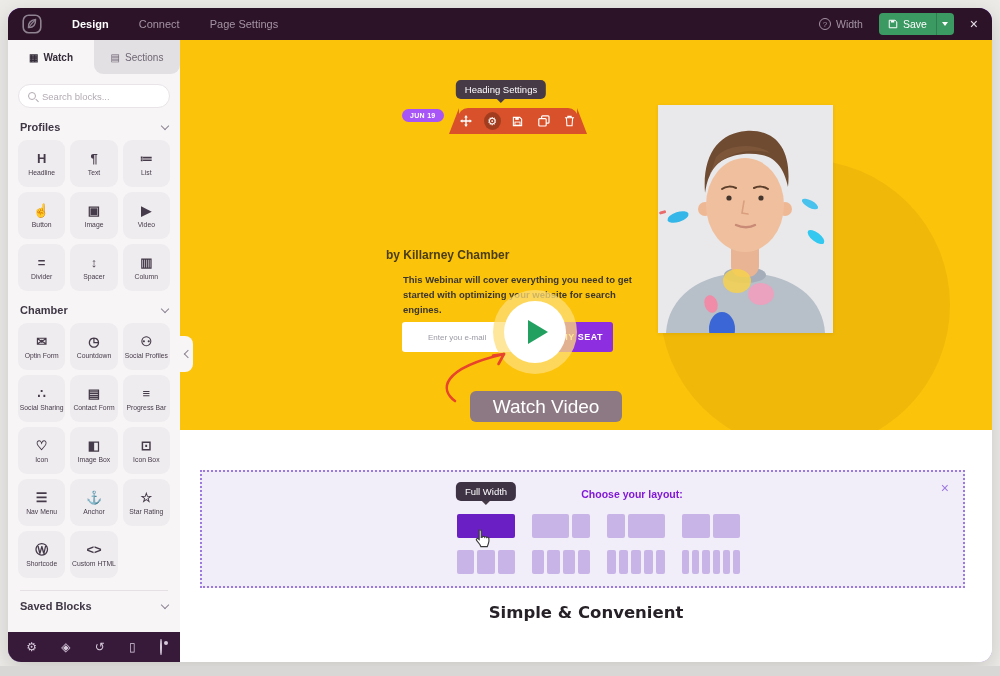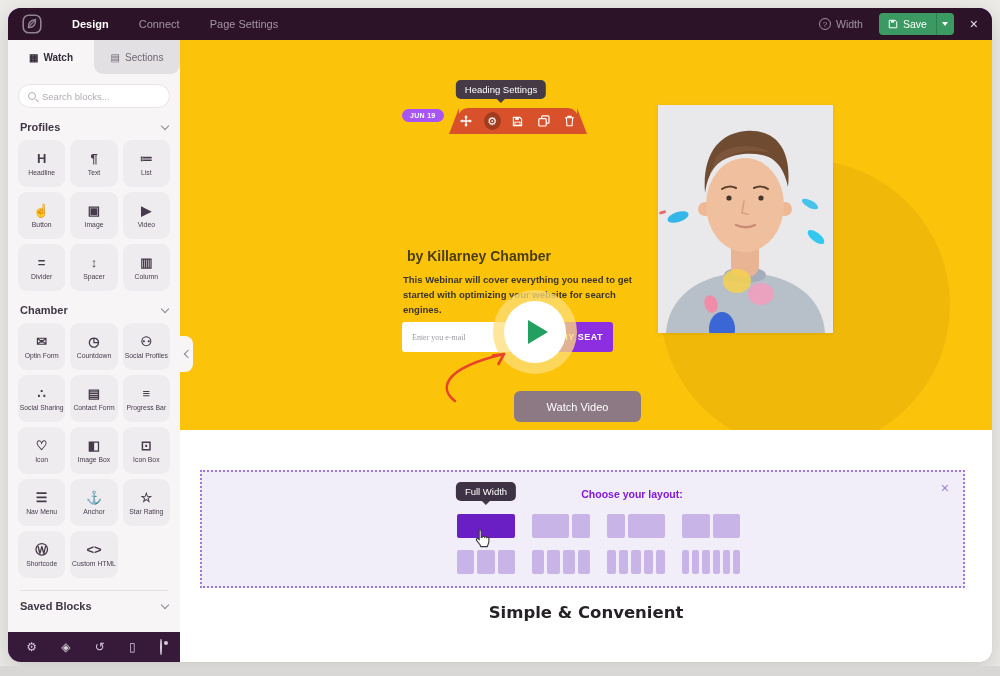--- a/index.html
+++ b/index.html
@@ -65,30 +65,30 @@
   .el-toolbar::before, .el-toolbar::after { content:""; position:absolute; bottom:0; width:0; height:0; border-bottom:26px solid #d8512a; }
   .el-toolbar::before { left:-9px; border-left:10px solid transparent; }
   .el-toolbar::after { right:-9px; border-right:10px solid transparent; }
   .tb-ic { width:18px; height:18px; display:flex; align-items:center; justify-content:center; cursor:pointer; }
   .tb-ic.active { background:rgba(0,0,0,.25); border-radius:50%; }
   .gear-glyph { color:#fff; font-size:11px; line-height:1; }
 
   .selection { position:absolute; left:218px; top:93px; width:224px; height:105px; border:1.5px solid #e2542c; z-index:4; }
   .hero-heading { position:absolute; left:4px; top:2px; width:214px; font-family:"DejaVu Sans",sans-serif; font-weight:800; font-size:19.5px; line-height:25px; color:#161413; letter-spacing:.1px; }
   .add-circle { position:absolute; left:-50%; bottom:-10px; left:101px; width:19px; height:19px; background:#e2542c; border:2px solid #f6e2b9; border-radius:50%; color:#fff; font-size:12px; line-height:15px; text-align:center; cursor:pointer; z-index:6; }
-  .byline { position:absolute; left:227px; top:208px; font-size:14px; font-weight:bold; color:#4a3d13; }
+  .byline { position:absolute; left:206px; top:208px; font-size:12px; font-weight:bold; color:#4a3d13; }
   .hero-desc { position:absolute; left:223px; top:232px; width:245px; font-size:9.5px; line-height:15px; font-weight:600; color:#3a362c; }
 
-  .email-input { position:absolute; left:222px; top:282px; width:170px; height:30px; background:#fff; border:0; border-radius:3px; font-size:8px; color:#555; padding:0 10px; outline:none; font-family:Liberation Serif, serif; z-index:2; }
+  .email-input { position:absolute; left:222px; top:282px; width:170px; height:30px; background:#fff; border:0; border-radius:3px; font-size:8px; color:#555; padding:0 26px; outline:none; font-family:Liberation Sans, sans-serif; z-index:2; }
   .email-input::placeholder { color:#9a9aa5; }
   .cta-btn { position:absolute; left:330px; top:282px; width:103px; height:30px; background:#8d2ee0; border:0; border-radius:3px; color:#fff; font-size:9px; font-weight:bold; letter-spacing:.5px; text-align:right; padding-right:10px; cursor:pointer; z-index:2; font-family:"Liberation Sans",sans-serif; }
   .play-wrap { position:absolute; left:324px; top:261px; width:62px; height:62px; border-radius:50%; background:#fff; box-shadow:0 0 0 11px rgba(253,222,120,.75); z-index:3; display:flex; align-items:center; justify-content:center; cursor:pointer; }
   .play-tri { width:0; height:0; border-top:12px solid transparent; border-bottom:12px solid transparent; border-left:20px solid #21a05f; margin-left:6px; }
 
-  .watch-video { position:absolute; left:290px; top:351px; width:127px; height:31px; background:#8d7983; border-radius:6px; color:#fff; font-size:11px; display:flex; align-items:center; justify-content:center; z-index:4;margin-left:44px; }
+  .watch-video { position:absolute; left:290px; top:351px; width:152px; height:31px; background:#8d7983; border-radius:6px; color:#fff; font-size:19px; display:flex; align-items:center; justify-content:center; z-index:4; }
   .arrow-svg { position:absolute; left:258px; top:303px; z-index:4; }
 
   .hero-photo { position:absolute; left:478px; top:65px; width:175px; height:228px; z-index:2; box-shadow:0 1px 4px rgba(0,0,0,.08); }
 
   
   .white-section { position:absolute; left:0; top:390px; right:0; bottom:0; background:#fff; }
   .layout-panel { position:absolute; left:20px; top:40px; width:765px; height:118px; background:#f2eef9; border:2px dotted #9b79de; }
   .panel-title { position:absolute; left:430px; top:16px; transform:translateX(-50%); color:#8018d6; font-size:10.5px; font-weight:bold; }
   .panel-close { position:absolute; right:14px; top:9px; color:#9b79de; font-size:14px; cursor:pointer; line-height:1; }
   .fw-tooltip { left:284px; top:10px; transform:translateX(-50%); background:#3e3245; }

